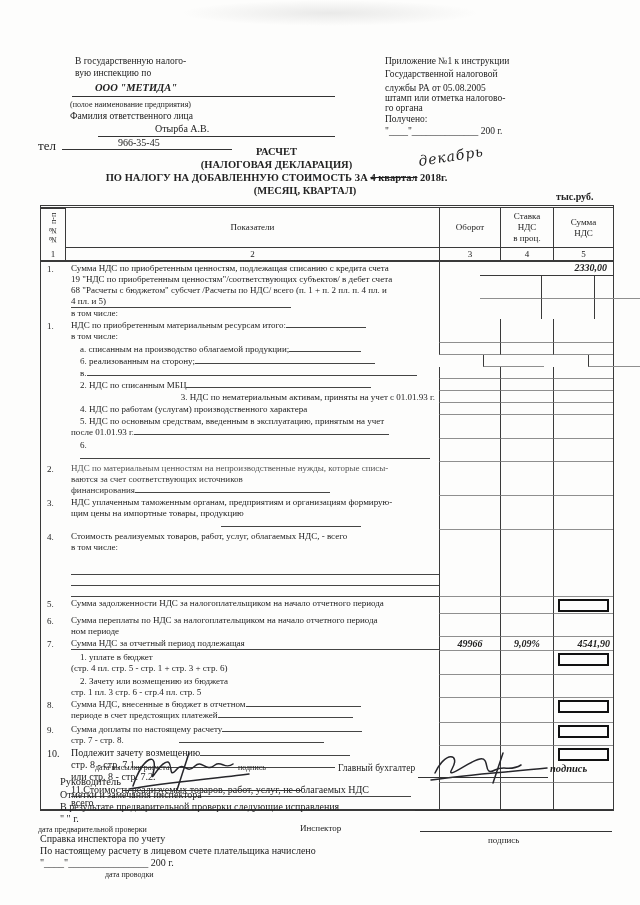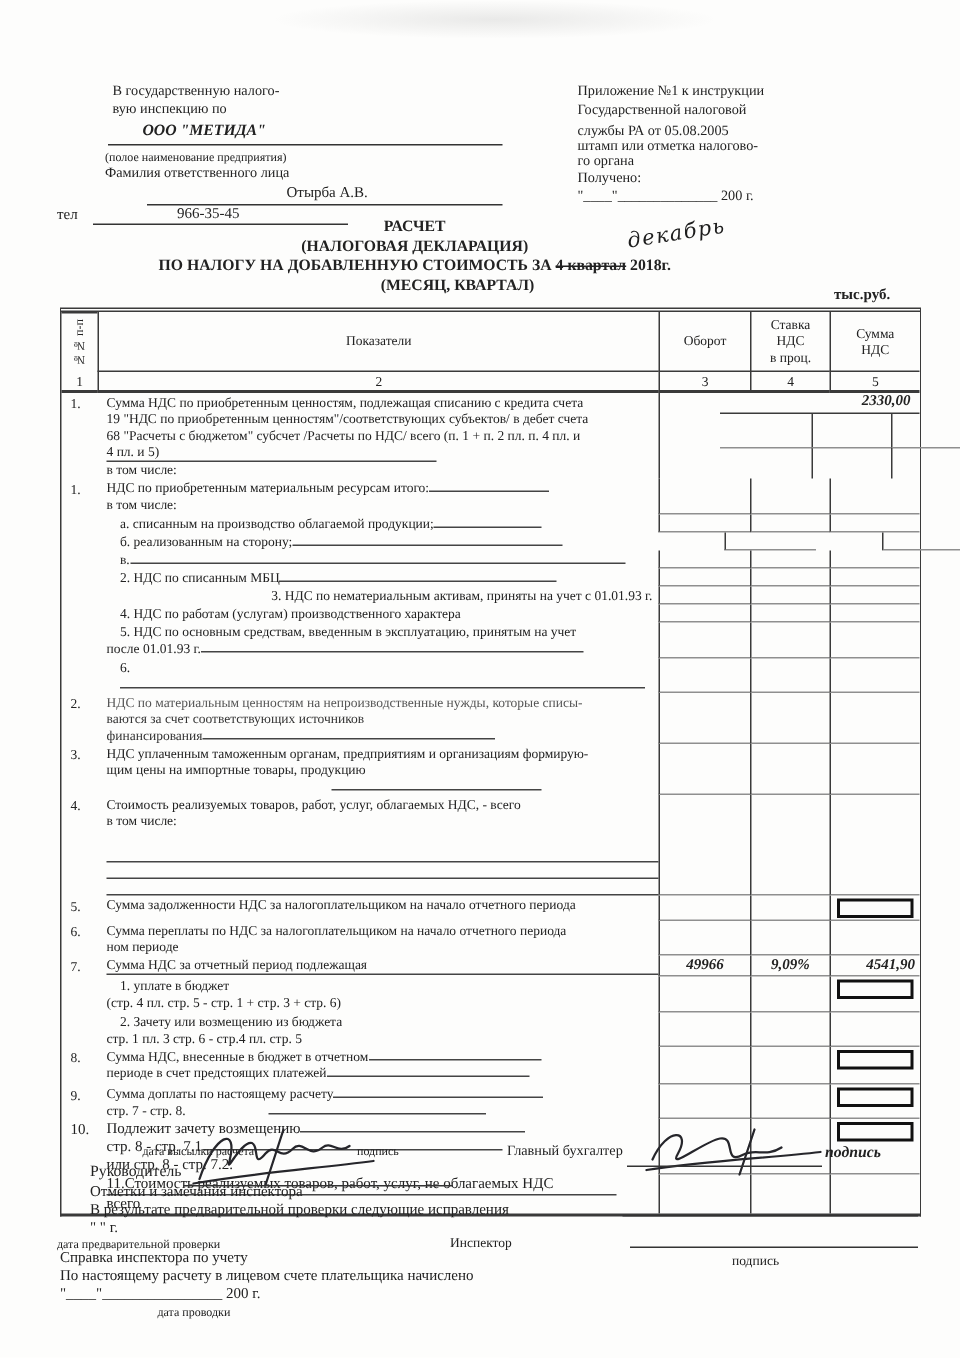--- a/index.html
+++ b/index.html
@@ -79,23 +79,23 @@
 
 <div class="page">
   <div class="smudge"></div>
 
   <div class="hl-line abs" style="top:55px;">В государственную налого-</div>
   <div class="hl-line abs" style="top:67px;">вую инспекцию по</div>
   <div class="company abs" style="top:82px;">ООО "МЕТИДА"</div>
   <div class="abs uline" style="left:72px; top:96px; width:263px;"></div>
   <div class="abs s8" style="left:70px; top:100px;">(полое наименование предприятия)</div>
   <div class="abs" style="left:70px; top:111px; font-size:9.5px;">Фамилия ответственного лица</div>
-  <div class="abs s10" style="left:155px; top:123px;margin-left:36px;">Отырба А.В.</div>
+  <div class="abs s10" style="left:155px; top:123px;">Отырба А.В.</div>
   <div class="abs uline" style="left:98px; top:136px; width:237px;"></div>
-  <div class="abs" style="left:38px; top:138px; font-size:10px;">тел</div>
+  <div class="abs" style="left:38px; top:138px; font-size:13px;">тел</div>
   <div class="abs s10" style="left:118px; top:137px;">966-35-45</div>
   <div class="abs uline" style="left:62px; top:149px; width:170px;"></div>
 
   <div class="hr-line abs" style="top:55px;">Приложение №1 к инструкции</div>
   <div class="hr-line abs" style="top:68px;">Государственной налоговой</div>
   <div class="hr-line abs" style="top:82px;">службы РА от 05.08.2005</div>
   <div class="hr-line abs" style="top:92px;">штамп или отметка налогово-</div>
   <div class="hr-line abs" style="top:102px;">го органа</div>
   <div class="hr-line abs" style="top:113px;">Получено:</div>
   <div class="hr-line abs" style="top:125px;">"____"______________ 200    г.</div>

